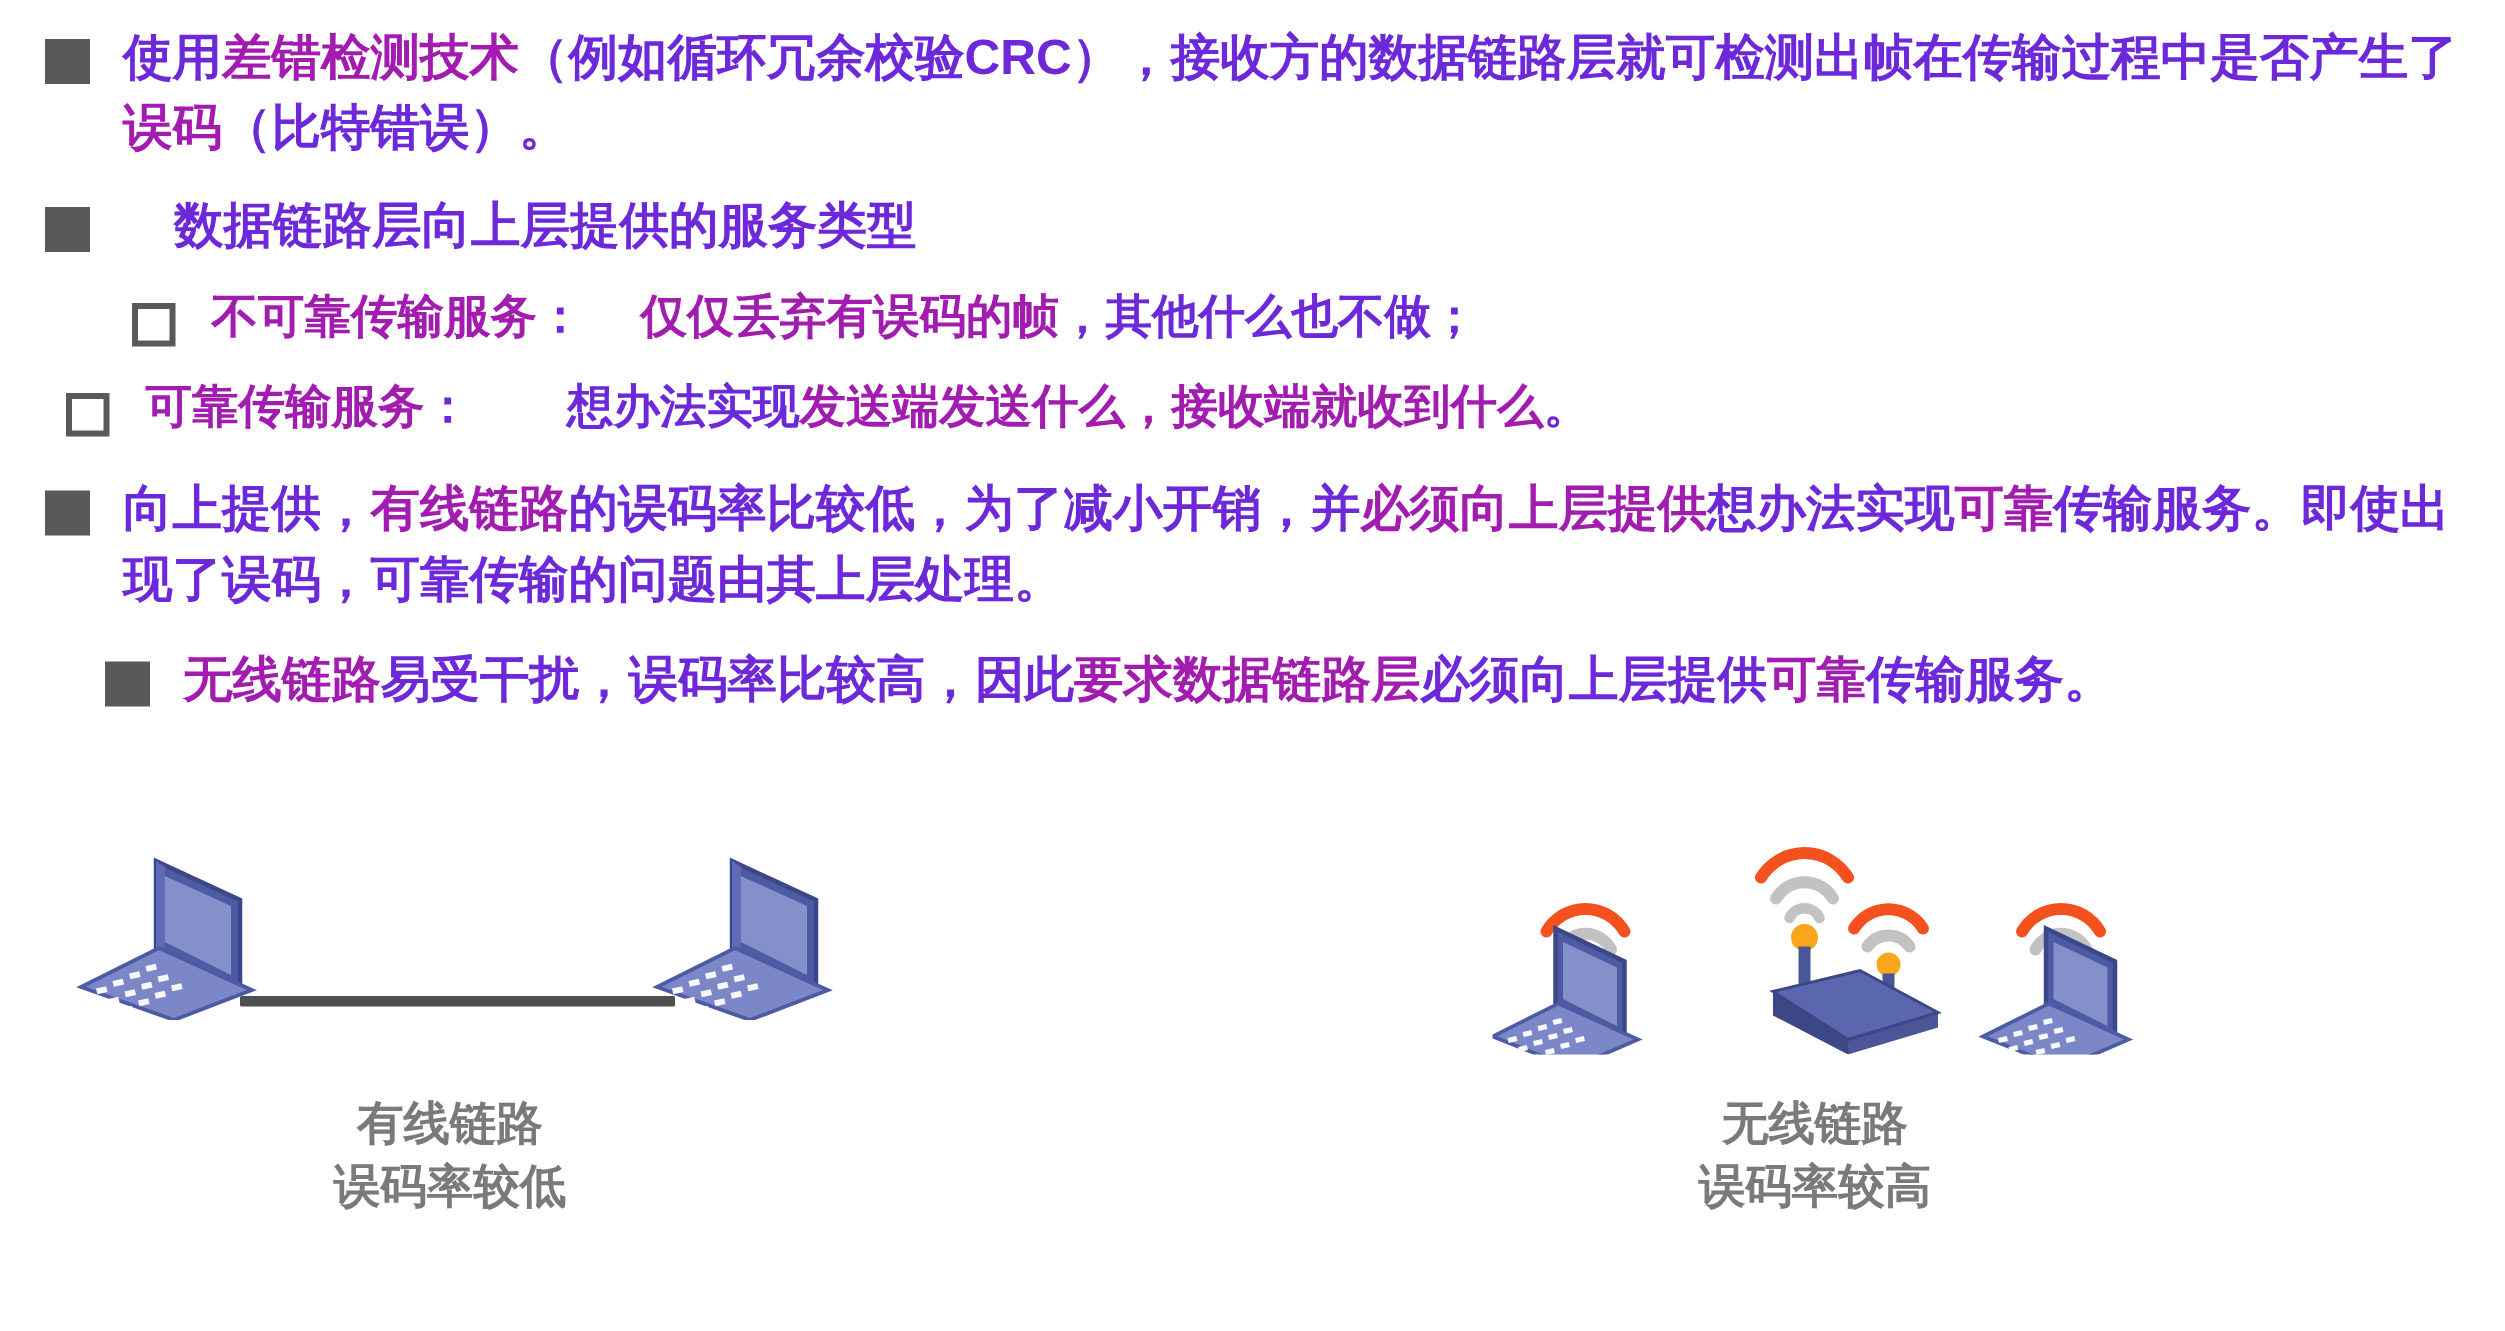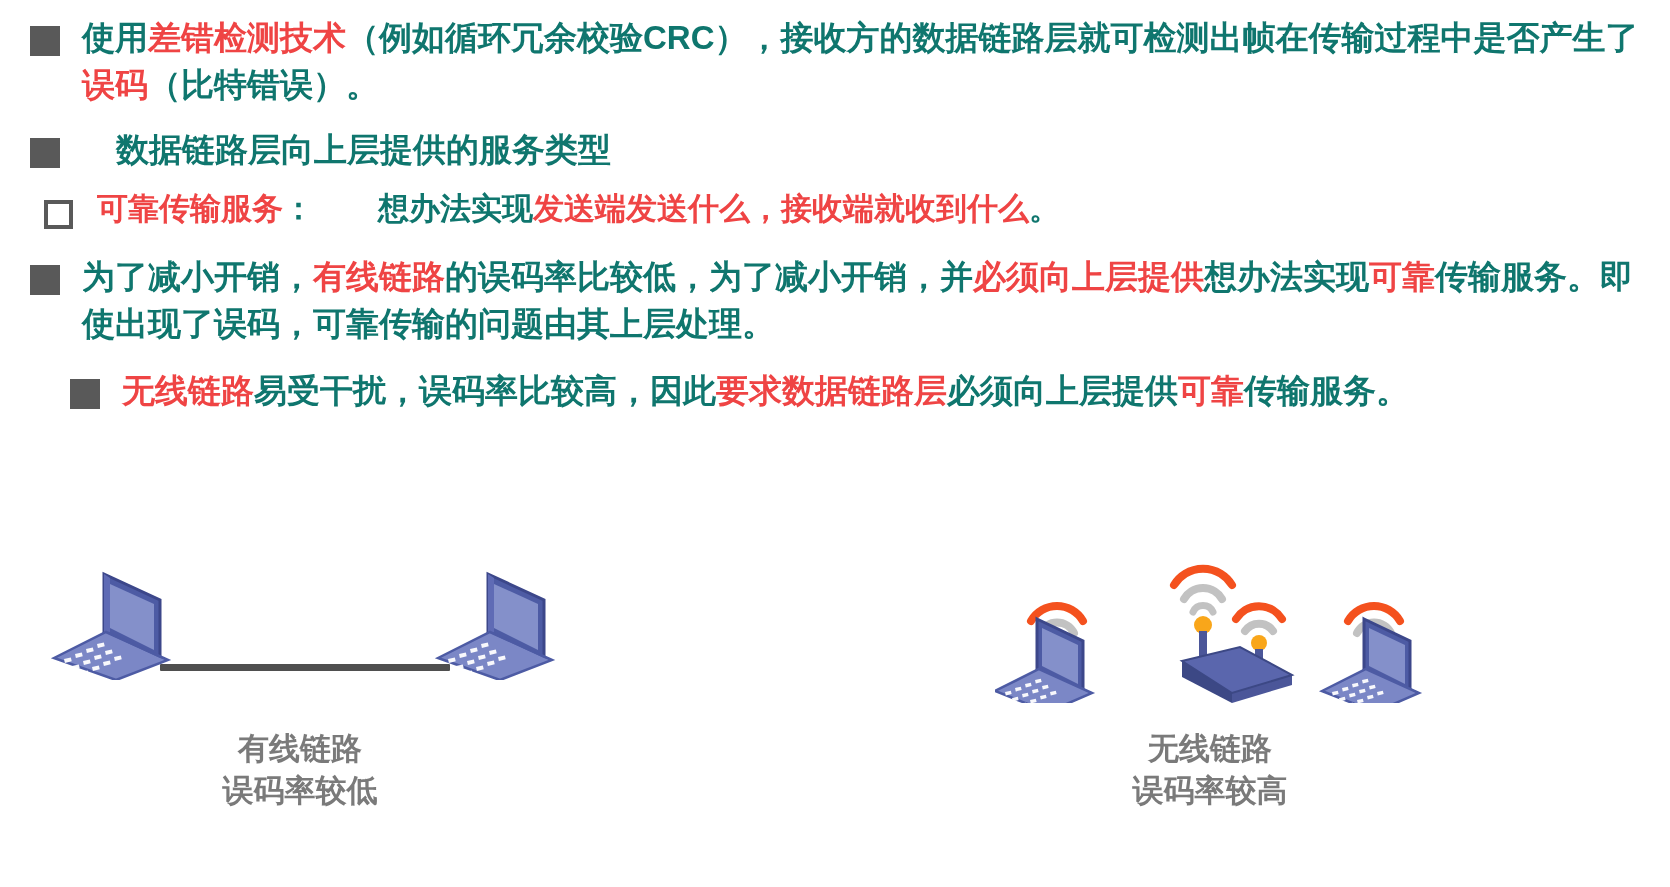--- a/index.html
+++ b/index.html
@@ -55,22 +55,22 @@
     font-size: 33px;
     line-height: 47px;
     font-weight: bold;
     color: #595959;
     letter-spacing: 0px;
   }
   .bullet-row.lvl2 .bullet-text {
     font-size: 31px;
     line-height: 44px;
   }
-  .red { color: #ef4444; }
-  .gray { color: #0f766e; text-align: center; }
+  .red { color: #a21caf; }
+  .gray { color: #6d28d9; text-align: center; }
   .gap { display: inline-block; width: 38px; }
 
   
   .diagram {
     position: absolute;
     left: 0;
     top: 545px;
     width: 1670px;
     height: 342px;
   }
@@ -107,32 +107,38 @@
     </div>
   </div>
 
   <div class="bullet-row lvl1" style="margin-top:18px;margin-bottom:10px;gap:34px;">
     <div class="sq-marker"></div>
     <div class="bullet-text">
       <span class="gray">数据链路层向上层提供的服务类型</span>
     </div>
   </div>
 
+  <div class="bullet-row lvl2" style="margin-top:16px;">
+    <div class="box-marker"></div>
+    <div class="bullet-text">
+      <span class="red">不可靠传输服务</span><span class="gray">：</span><span class="gap"></span><span class="red">仅仅丢弃有误码的帧</span><span class="gray">，其他什么也不做；</span>
+    </div>
+  </div>
 
   <div class="bullet-row lvl2" style="margin-top:14px;padding-left:44px;">
     <div class="box-marker"></div>
     <div class="bullet-text">
       <span class="red">可靠传输服务</span><span class="gray">：</span><span class="gap" style="width:64px;"></span><span class="gray">想办法实现</span><span class="red">发送端发送什么，接收端就收到什么</span><span class="gray">。</span>
     </div>
   </div>
 
   <div class="bullet-row lvl1" style="margin-top:22px;">
     <div class="sq-marker"></div>
     <div class="bullet-text">
-      <span class="gray">为了减小开销，</span><span class="red">有线链路</span><span class="gray">的误码率比较低，为了减小开销，并</span><span class="red">必须向上层提供</span><span class="gray">想办法实现</span><span class="red">可靠</span><span class="gray">传输服务。即使出现了误码，可靠传输的问题由其上层处理。</span>
+      <span class="gray">向上提供，</span><span class="red">有线链路</span><span class="gray">的误码率比较低，为了减小开销，并</span><span class="red">必须向上层提供</span><span class="gray">想办法实现</span><span class="red">可靠</span><span class="gray">传输服务。即使出现了误码，可靠传输的问题由其上层处理。</span>
     </div>
   </div>
 
   <div class="bullet-row lvl1" style="margin-top:20px;margin-left:40px;">
     <div class="sq-marker"></div>
     <div class="bullet-text">
       <span class="red">无线链路</span><span class="gray">易受干扰，误码率比较高，因此</span><span class="red">要求数据链路层</span><span class="gray">必须向上层提供</span><span class="red">可靠</span><span class="gray">传输服务。</span>
     </div>
   </div>
 </div>

